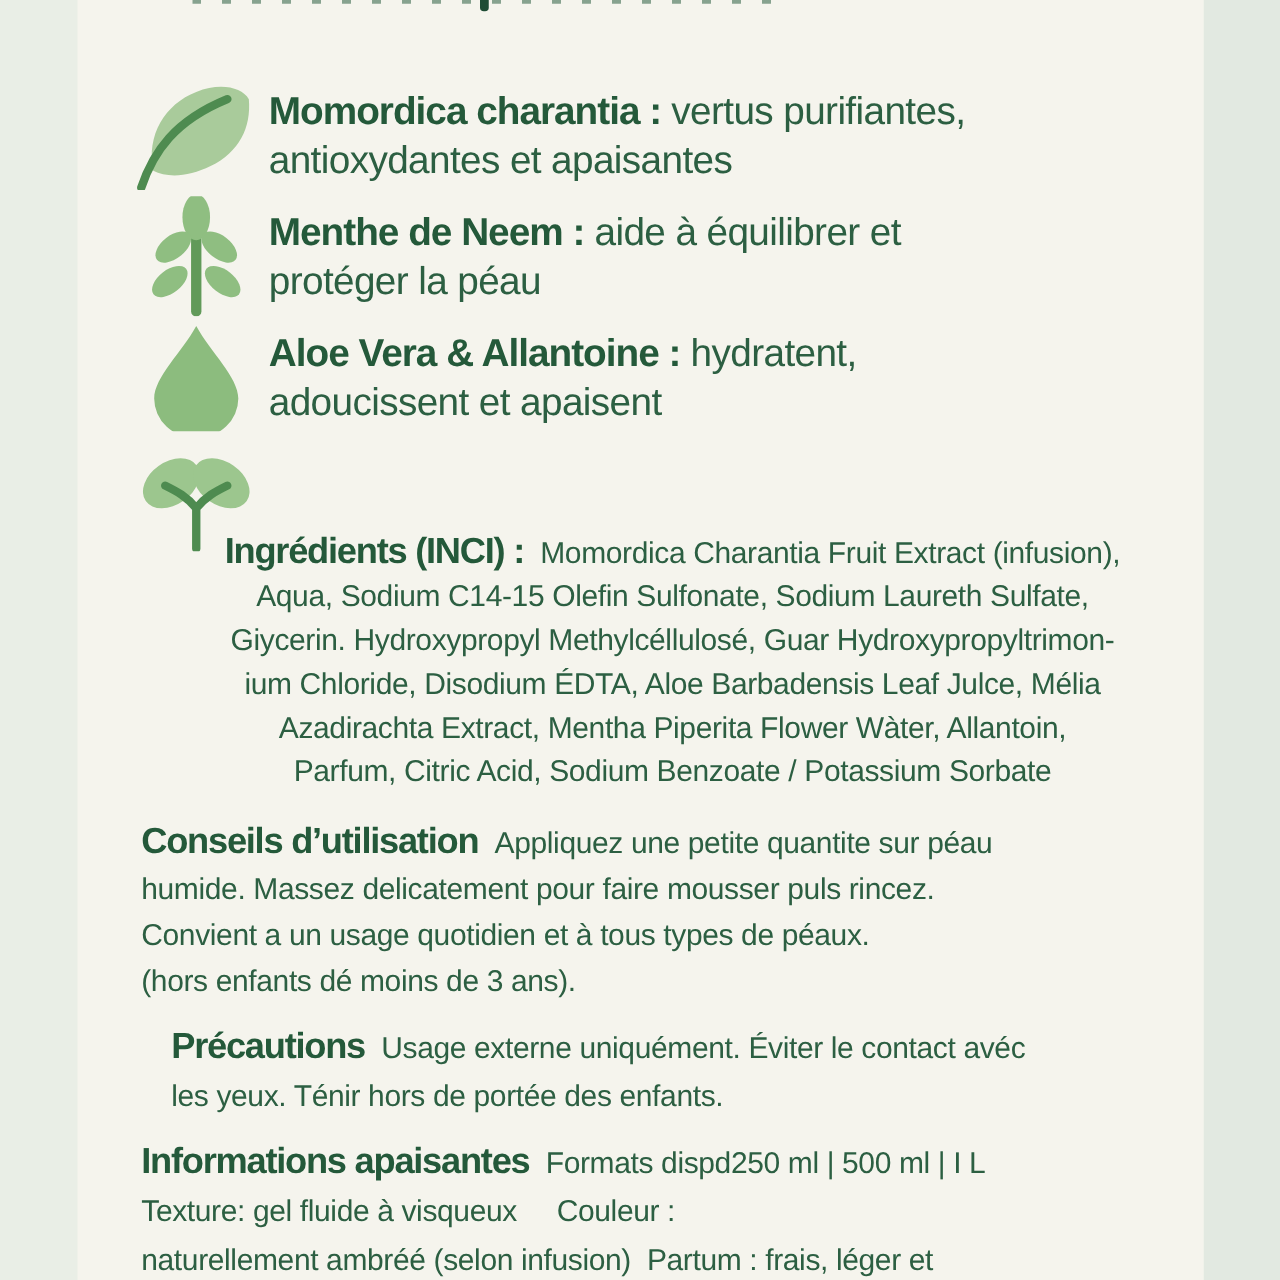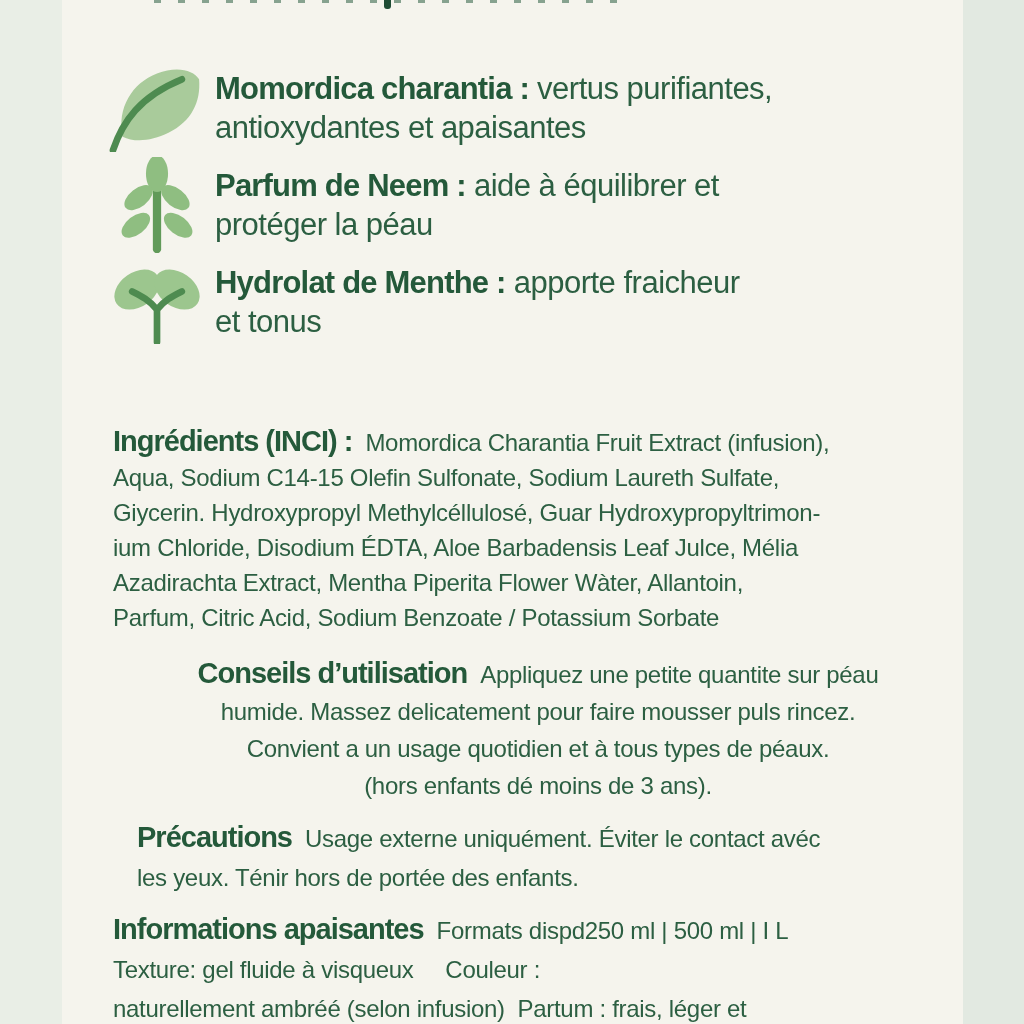--- a/index.html
+++ b/index.html
@@ -36,22 +36,22 @@
 
   
   .sec{
     position:absolute;left:113px;width:850px;margin:0;
     font-size:24px;letter-spacing:-0.3px;color:#2c5f42;white-space:pre;
   }
   .sec .h{
     font-size:29px;font-weight:700;color:#24593a;
     letter-spacing:-1px;margin-right:13px;
   }
-  .sec-ingredients{top:424px;line-height:35px;}
-  .sec-usage{top:655px;line-height:37px;text-align:center;}
+  .sec-ingredients{top:424px;line-height:35px;text-align:center;}
+  .sec-usage{top:655px;line-height:37px;}
   .sec-precautions{top:818px;line-height:39px;margin-left:24px;}
   .sec-infos{top:910px;line-height:39px;}
 </style>
 </head>
 <body>
 
 <div class="band left"></div>
 <div class="band right"></div>
 
 <div class="top-frag"></div>
@@ -73,33 +73,40 @@
     <span class="ic">
       <svg width="92" height="96" viewBox="0 0 100 104">
         <line x1="50" y1="14" x2="50" y2="100" stroke="#619a59" stroke-width="9" stroke-linecap="round"></line>
         <ellipse cx="50" cy="18" rx="12" ry="20" fill="#8fbe81"></ellipse>
         <ellipse rx="18" ry="10" fill="#8fbe81" transform="translate(30,44) rotate(-38)"></ellipse>
         <ellipse rx="18" ry="10" fill="#8fbe81" transform="translate(70,44) rotate(38)"></ellipse>
         <ellipse rx="18" ry="10" fill="#8fbe81" transform="translate(27,74) rotate(-38)"></ellipse>
         <ellipse rx="18" ry="10" fill="#8fbe81" transform="translate(73,74) rotate(38)"></ellipse>
       </svg>
     </span>
-    <p class="ftxt"><b>Parfum de Neem :</b><span> aide à équilibrer et<br>protéger la péau</span></p>
+    <p class="ftxt"><b>Menthe de Neem :</b><span> aide à équilibrer et<br>protéger la péau</span></p>
   </div>
 
+  <div class="feat">
+    <span class="ic">
+      <svg width="72" height="86" viewBox="0 0 76 92">
+        <path d="M38 2 C50 24 74 46 74 64 A36 34 0 0 1 2 64 C2 46 26 24 38 2 Z" fill="#8cbc7e"></path>
+      </svg>
+    </span>
+    <p class="ftxt"><b>Aloe Vera &amp; Allantoine :</b><span> hydratent,<br>adoucissent et apaisent</span></p>
+  </div>
 
   <div class="feat">
     <span class="ic">
       <svg width="94" height="84" viewBox="0 0 96 88">
         <ellipse rx="26" ry="18" fill="#9cc68e" transform="translate(27,31) rotate(-35)"></ellipse>
         <ellipse rx="26" ry="18" fill="#9cc68e" transform="translate(69,31) rotate(35)"></ellipse>
         <path d="M48 86 L48 52 M48 52 C40 42 32 38 22 33 M48 52 C56 42 64 38 74 33" stroke="#4e8b50" stroke-width="7" fill="none" stroke-linecap="round"></path>
       </svg>
     </span>
-    <p class="ftxt"><b>Hydrolat de Menthe :</b><span> apporte fraicheur<br>et tonus</span></p>
   </div>
 
 </div>
 
 <p class="sec sec-ingredients"><b class="h">Ingrédients (INCI) :</b><span>Momordica Charantia Fruit Extract (infusion),<br>Aqua, Sodium C14-15 Olefin Sulfonate, Sodium Laureth Sulfate,<br>Giycerin. Hydroxypropyl Methylcéllulosé, Guar Hydroxypropyltrimon-<br>ium Chloride, Disodium ÉDTA, Aloe Barbadensis Leaf Julce, Mélia<br>Azadirachta Extract, Mentha Piperita Flower Wàter, Allantoin,<br>Parfum, Citric Acid, Sodium Benzoate / Potassium Sorbate</span></p>
 
 <p class="sec sec-usage"><b class="h">Conseils d’utilisation</b><span>Appliquez une petite quantite sur péau<br>humide. Massez delicatement pour faire mousser puls rincez.<br>Convient a un usage quotidien et à tous types de péaux.<br>(hors enfants dé moins de 3 ans).</span></p>
 
 <p class="sec sec-precautions"><b class="h">Précautions</b><span>Usage externe uniquément. Éviter le contact avéc<br>les yeux. Ténir hors de portée des enfants.</span></p>
 

